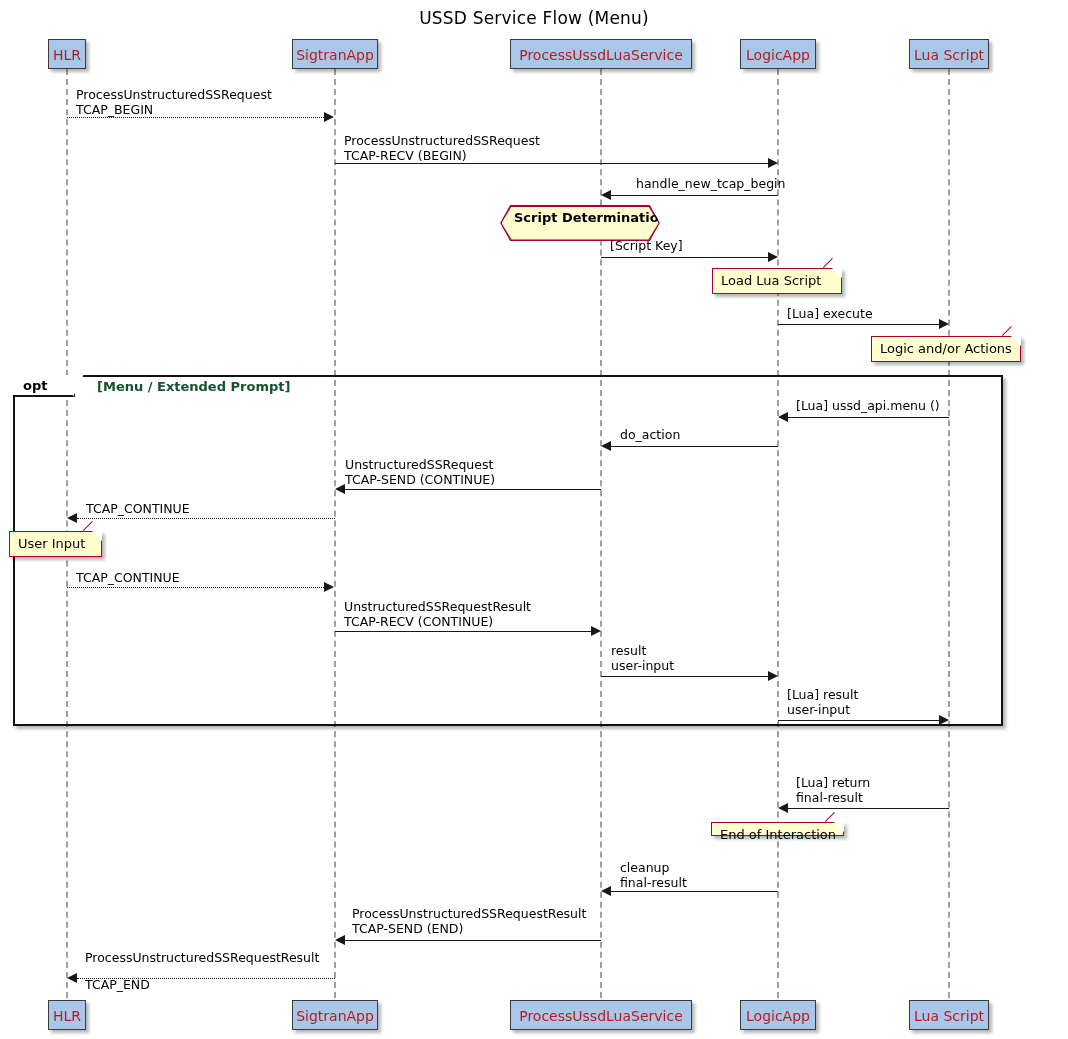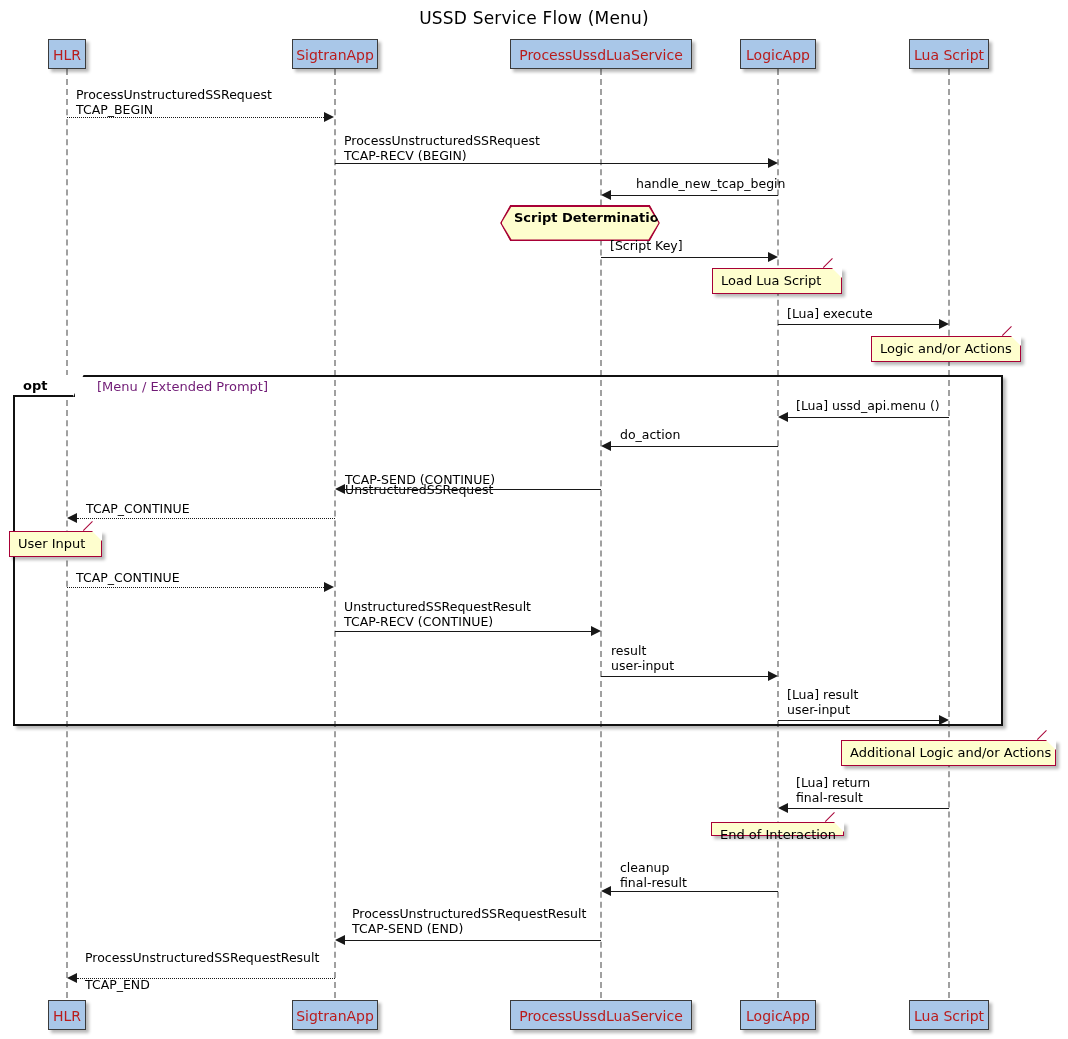--- a/index.html
+++ b/index.html
@@ -135,21 +135,21 @@
     color:#000;
   }
   .fragment-tab::after{
     content:"";
     position:absolute;right:-11px;top:-1px;
     width:0;height:0;
     border-top:23px solid #FFFFFF;
     border-right:11px solid transparent;
   }
   .fragment-label{
-    position:absolute;font-size:13px;font-weight:normal;white-space:nowrap;color:#701a75;
+    position:absolute;font-size:13px;font-weight:bold;white-space:nowrap;color:#14532d;
   }
 </style>
 </head>
 <body>
 
 <div id="canvas">
 
   <div class="diagram-title">USSD Service Flow (Menu)</div>
 
   <div class="lifeline" style="left:66px;top:69px;height:929px;"></div>
@@ -215,21 +215,21 @@
   </div>
 
   <div class="msg-label" style="left:796px;top:398px;">[Lua] ussd_api.menu ()</div>
   <div class="msg-line" style="left:788px;top:417px;width:161px;"></div>
   <div class="arrow-head arrow-left" style="left:778px;top:412px;"></div>
 
   <div class="msg-label" style="left:620px;top:427px;">do_action</div>
   <div class="msg-line" style="left:611px;top:446px;width:167px;"></div>
   <div class="arrow-head arrow-left" style="left:601px;top:441px;"></div>
 
-  <div class="msg-label" style="left:345px;top:457px;margin-top:25px;">UnstructuredSSRequest</div>
+  <div class="msg-label" style="left:345px;top:457px;">UnstructuredSSRequest</div>
   <div class="msg-label" style="left:345px;top:472px;">TCAP-SEND (CONTINUE)</div>
   <div class="msg-line" style="left:345px;top:489px;width:256px;"></div>
   <div class="arrow-head arrow-left" style="left:335px;top:484px;"></div>
 
   <div class="msg-label" style="left:86px;top:501px;">TCAP_CONTINUE</div>
   <div class="msg-line dotted" style="left:77px;top:518px;width:258px;"></div>
   <div class="arrow-head arrow-left" style="left:67px;top:513px;"></div>
 
   <div class="note" style="left:9px;top:531px;width:93px;height:26px;">
     <span>User Input</span>
@@ -249,25 +249,20 @@
   <div class="msg-label" style="left:611px;top:643px;">result</div>
   <div class="msg-label" style="left:611px;top:658px;">user-input</div>
   <div class="msg-line" style="left:601px;top:676px;width:167px;"></div>
   <div class="arrow-head arrow-right" style="left:768px;top:671px;"></div>
 
   <div class="msg-label" style="left:787px;top:687px;">[Lua] result</div>
   <div class="msg-label" style="left:787px;top:702px;">user-input</div>
   <div class="msg-line" style="left:778px;top:720px;width:161px;"></div>
   <div class="arrow-head arrow-right" style="left:939px;top:715px;"></div>
 
-  <div class="note" style="left:841px;top:740px;width:215px;height:26px;">
-    <span>Additional Logic and/or Actions</span>
-    <span class="fold"></span>
-    <span class="fold-edge"></span>
-  </div>
 
   <div class="msg-label" style="left:796px;top:775px;">[Lua] return</div>
   <div class="msg-label" style="left:796px;top:790px;">final-result</div>
   <div class="msg-line" style="left:788px;top:808px;width:161px;"></div>
   <div class="arrow-head arrow-left" style="left:778px;top:803px;"></div>
 
   <div class="note" style="left:711px;top:822px;width:133px;height:14px;">
     <span>End of Interaction</span>
     <span class="fold"></span>
     <span class="fold-edge"></span>

